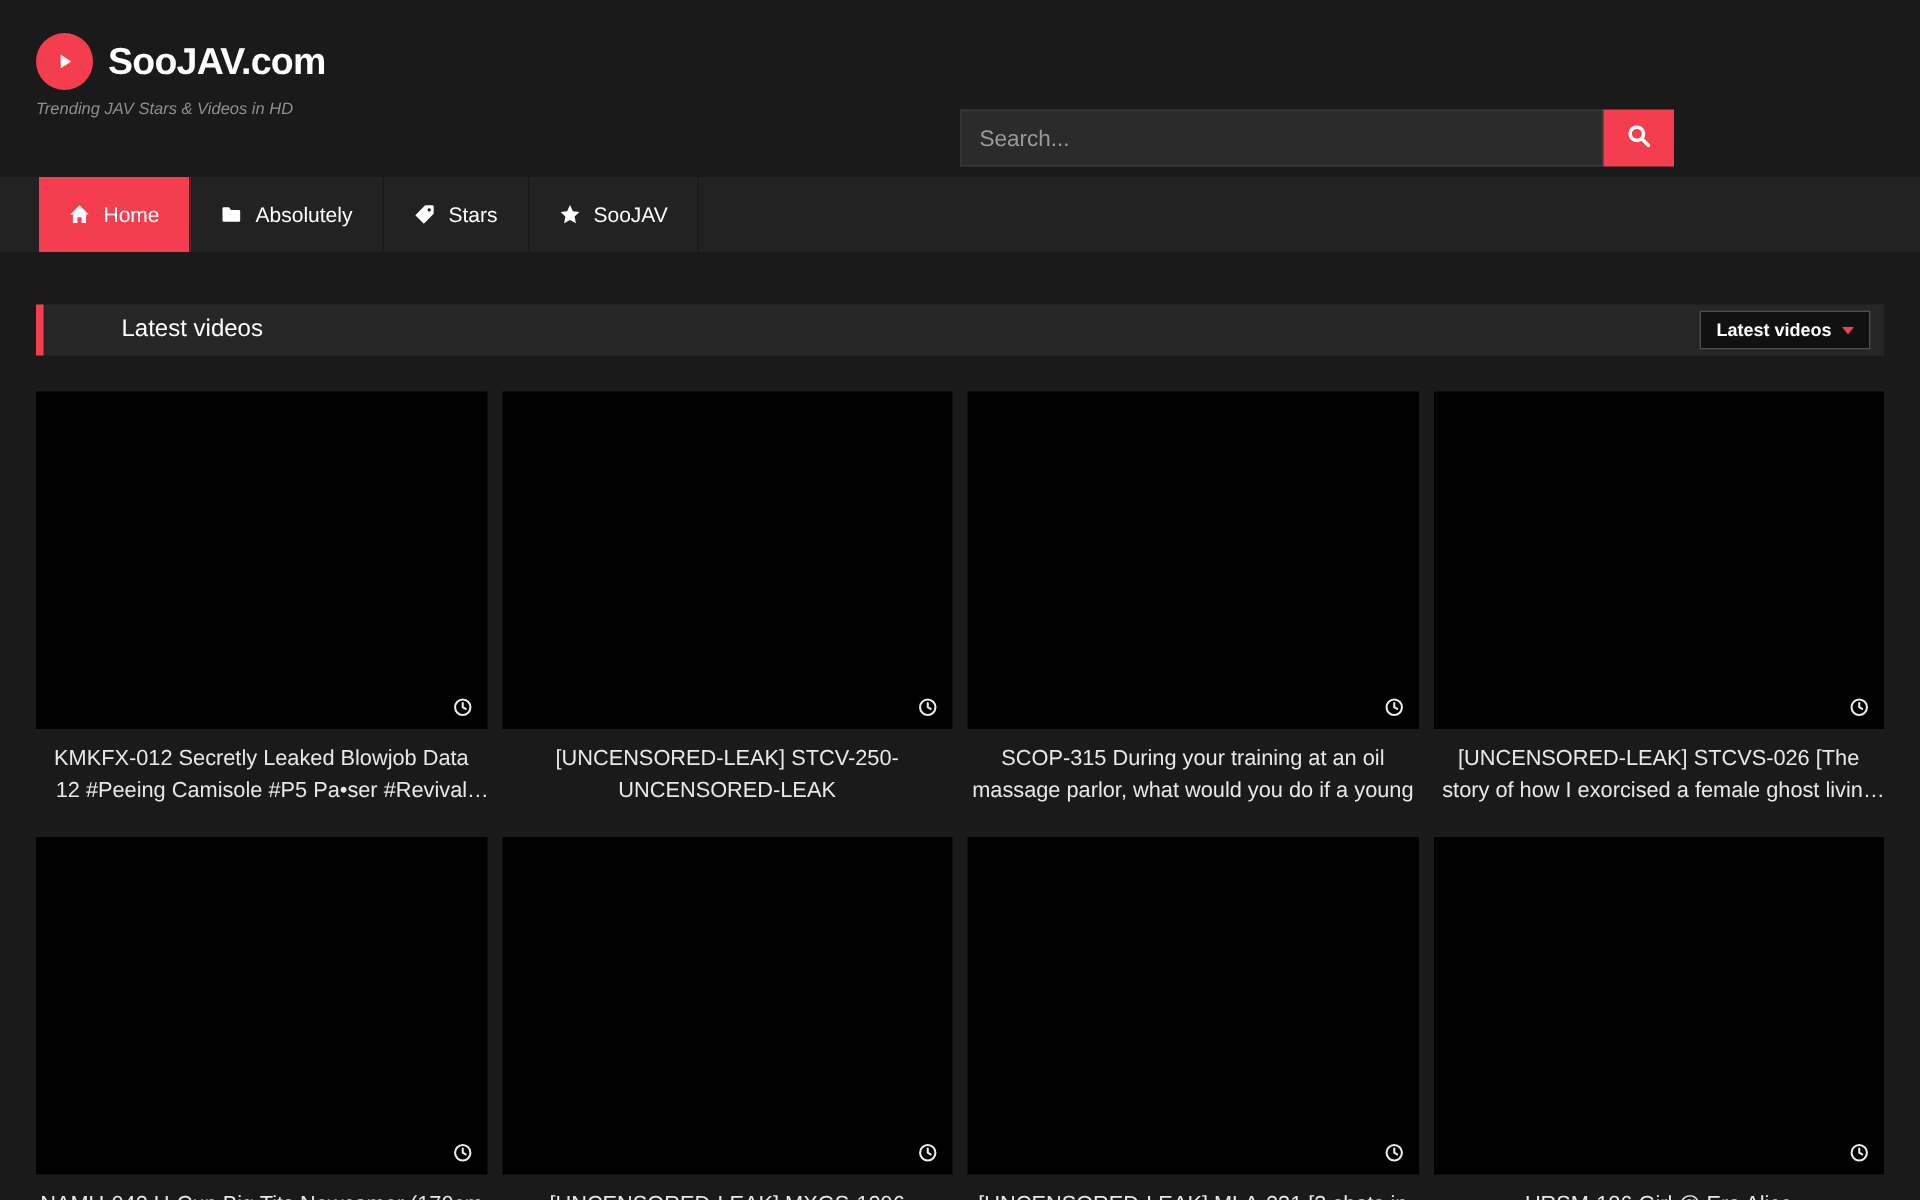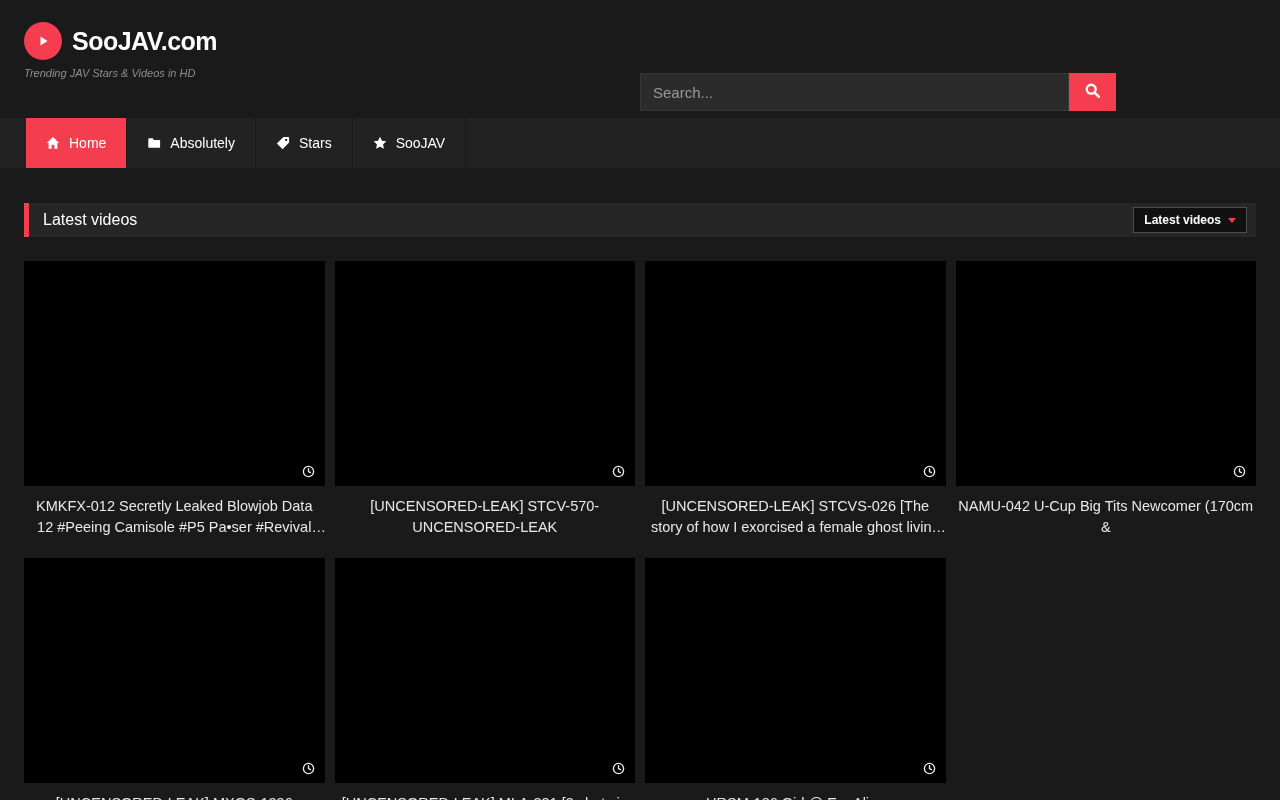--- a/index.html
+++ b/index.html
@@ -55,20 +55,21 @@
   .nav-icon{display:inline-flex;width:14px;height:14px;}
   .nav-icon svg{width:14px;height:14px;}
 
   
   .main{padding:0 24px;}
   .section-head{
     margin-top:35px;height:34px;background:var(--panel-bg);
     border-left:5px solid var(--accent);
     display:flex;align-items:center;justify-content:space-between;
     padding-right:9px;
+    padding-left:38px;
   }
   .section-title{margin-left:14px;font-size:16px;font-weight:400;color:#fff;}
   .sort-btn{
     display:inline-flex;align-items:center;gap:7px;
     background:#111;border:1px solid #4d4d4d;color:#fff;
     font-size:12px;font-weight:700;padding:5px 10px;
     font-family:"Liberation Sans","DejaVu Sans",sans-serif;
   }
   .caret{width:0;height:0;border-left:4px solid transparent;border-right:4px solid transparent;border-top:5px solid var(--accent);}
 
@@ -176,21 +177,32 @@
   </a>
       <a class="card" data-interactable="true">
     <div class="thumb" data-interactable="false">
       <span class="clock icon-slot" data-interactable="false">
             <svg viewBox="0 0 16 16" fill="none" stroke="#ffffff" stroke-width="1.7" stroke-linecap="round">
               <circle cx="8" cy="8" r="6.3"></circle>
               <path d="M8 4.6 V8 L10.4 9.4"></path>
             </svg>
           </span>
     </div>
-    <div class="video-title" data-interactable="false">[UNCENSORED-LEAK] STCV-570-UNCENSORED-LEAK</div>
+    <div class="video-title" data-interactable="false">[UNCENSORED-LEAK] STCV-250-UNCENSORED-LEAK</div>
+  </a>
+      <a class="card" data-interactable="true">
+    <div class="thumb" data-interactable="false">
+      <span class="clock icon-slot" data-interactable="false">
+            <svg viewBox="0 0 16 16" fill="none" stroke="#ffffff" stroke-width="1.7" stroke-linecap="round">
+              <circle cx="8" cy="8" r="6.3"></circle>
+              <path d="M8 4.6 V8 L10.4 9.4"></path>
+            </svg>
+          </span>
+    </div>
+    <div class="video-title" data-interactable="false">SCOP-315 During your training at an oil massage parlor, what would you do if a young</div>
   </a>
       <a class="card" data-interactable="true">
     <div class="thumb" data-interactable="false">
       <span class="clock icon-slot" data-interactable="false">
             <svg viewBox="0 0 16 16" fill="none" stroke="#ffffff" stroke-width="1.7" stroke-linecap="round">
               <circle cx="8" cy="8" r="6.3"></circle>
               <path d="M8 4.6 V8 L10.4 9.4"></path>
             </svg>
           </span>
     </div>

